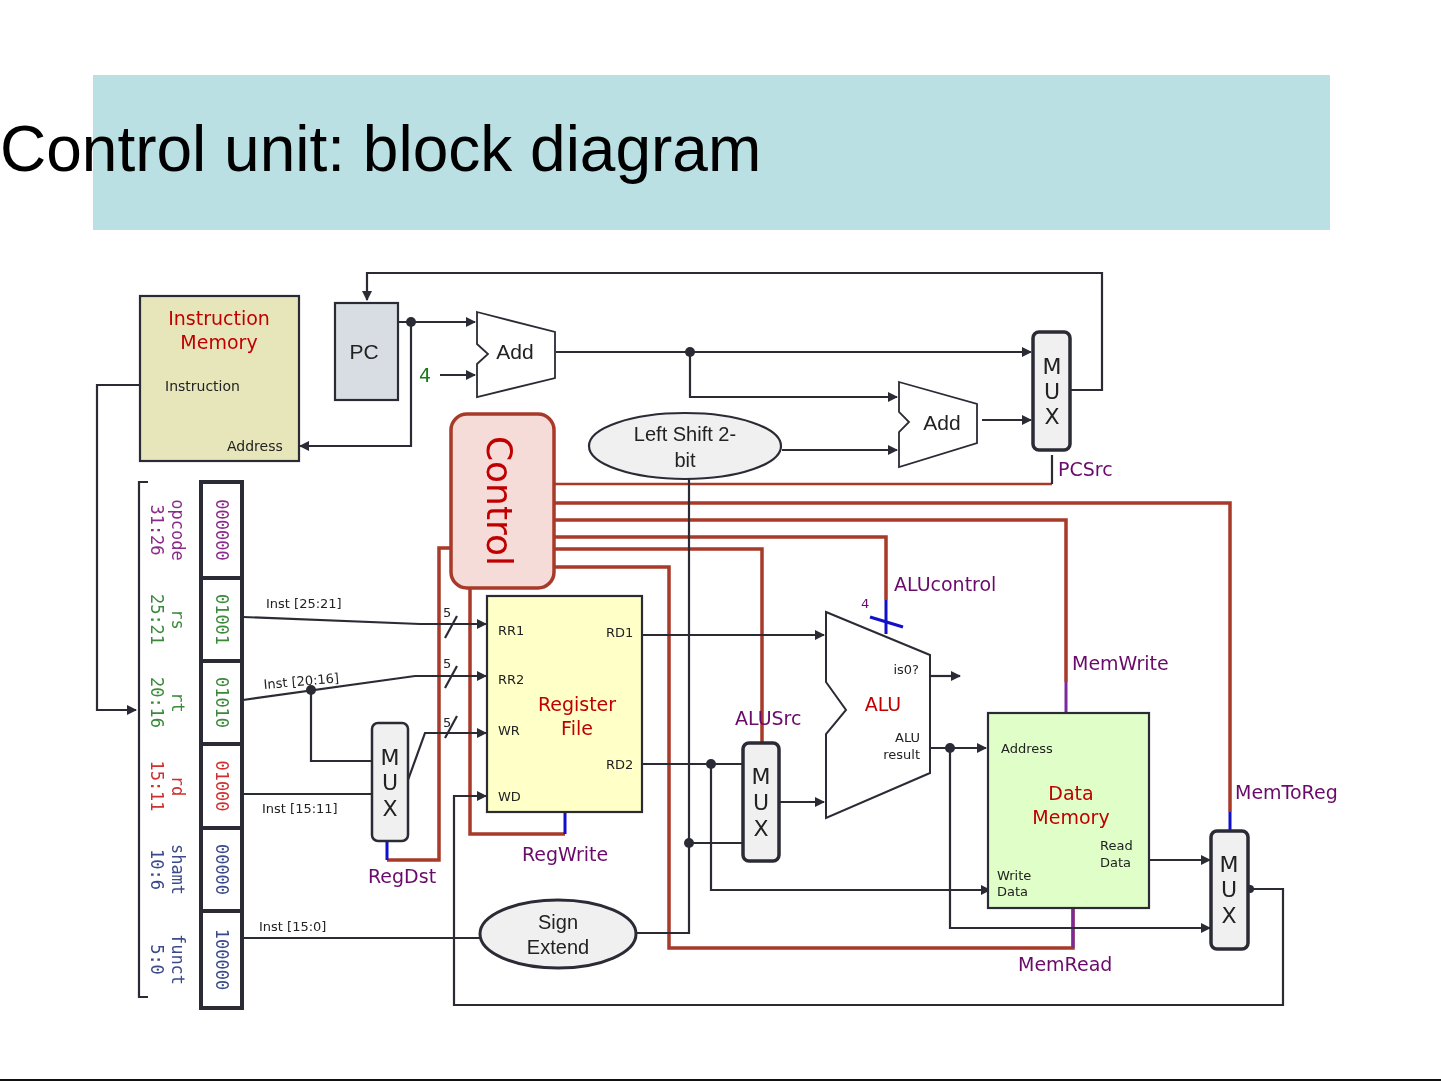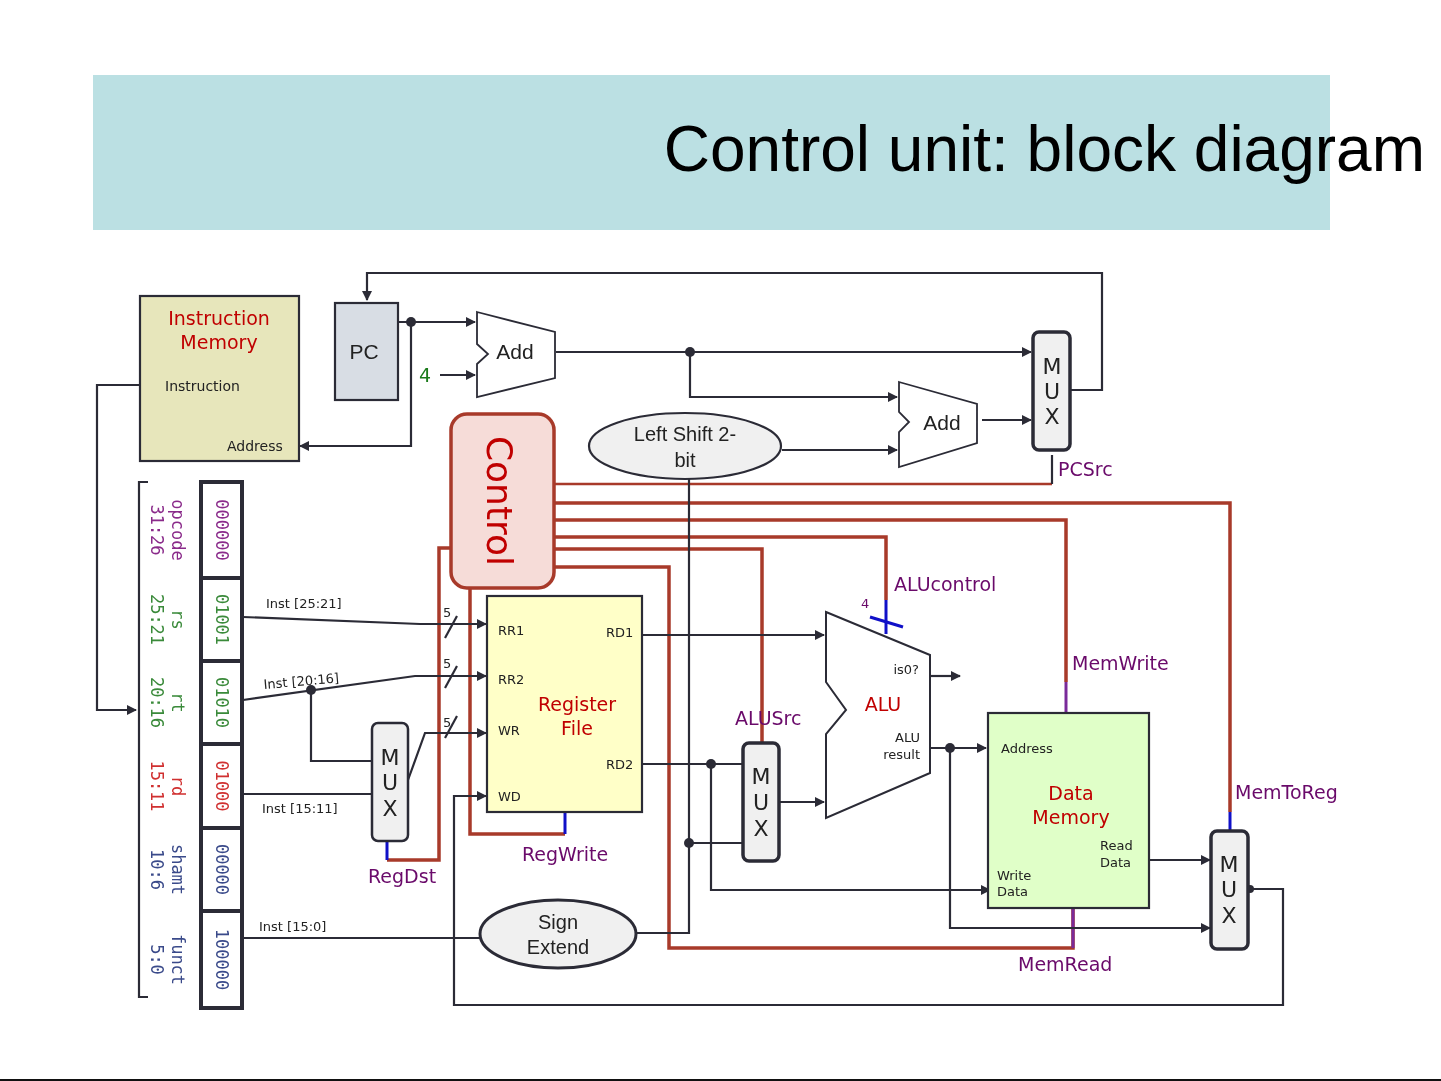--- a/index.html
+++ b/index.html
@@ -1,18 +1,18 @@
 <!DOCTYPE html>
 <html><head>
 <meta charset="utf-8">
 <style>
   html, body { margin: 0; padding: 0; background: #ffffff; }
   body { width: 1441px; height: 1081px; position: relative; overflow: hidden; font-family: "DejaVu Sans", sans-serif; }
   .title-bar { position: absolute; left: 93px; top: 75px; width: 1237px; height: 155px; background: #bbe0e3; }
-  .title-text { position: absolute; left: 0; right: 16px; top: 112px; text-align: right; font-family: "Liberation Sans", sans-serif; font-size: 64px; color: #000; }
+  .title-text { position: absolute; left: 0; right: 16px; top: 112px; text-align: left; font-family: "Liberation Sans", sans-serif; font-size: 64px; color: #000; }
   .bottom-rule { position: absolute; left: 0; top: 1079px; width: 1441px; height: 2px; background: #111; }
   svg#diagram { position: absolute; left: 0; top: 0; }
   .w { stroke: #2b2b36; stroke-width: 2.2; fill: none; }
   .cw { stroke: #a83a2a; stroke-width: 3.5; fill: none; }
   .cw2 { stroke: #a83a2a; stroke-width: 2.5; fill: none; }
   .blue { stroke: #1010c8; stroke-width: 3; fill: none; }
   .purp { stroke: #7a2a9a; stroke-width: 3; fill: none; }
   .dot { fill: #2b2b36; }
   .lbl { font-family: "DejaVu Sans", sans-serif; font-size: 14px; fill: #222; }
   .lbl-sm { font-family: "DejaVu Sans", sans-serif; font-size: 13px; fill: #222; }

